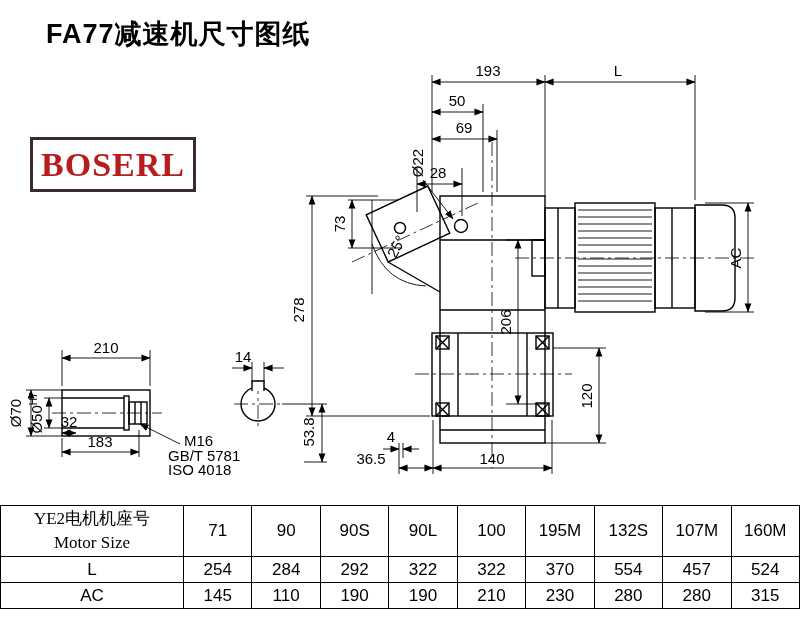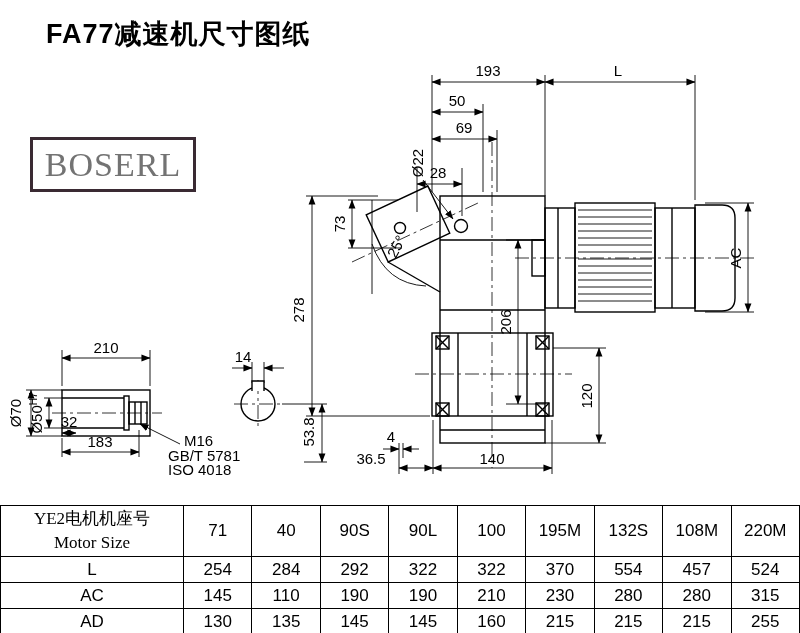--- a/index.html
+++ b/index.html
@@ -1,21 +1,21 @@
 <!DOCTYPE html>
 <html><head>
 <meta charset="utf-8">
 <style>
   html,body{margin:0;padding:0;background:#fff;}
   .stage{position:relative;width:800px;height:633px;background:#fff;overflow:hidden;
          font-family:"Liberation Sans",sans-serif;color:#000;}
   .title{position:absolute;left:46px;top:16px;font-size:27px;font-weight:bold;letter-spacing:1px;}
   .logo{position:absolute;left:30px;top:137px;width:160px;height:49px;border:3px solid #3a2a33;
         display:flex;align-items:center;justify-content:center;background:#fff;}
-  .logo span{font-family:"Liberation Serif",serif;font-size:34px;font-weight:normal;color:#737373;letter-spacing:1px;}
+  .logo span{font-family:"Liberation Serif",serif;font-size:34px;font-weight:bold;color:#b91c1c;letter-spacing:1px;}
   svg.drawing{position:absolute;left:0;top:0;}
   svg text{font-family:"Liberation Sans",sans-serif;font-size:15px;fill:#000;stroke:none;}
   .thick{stroke:#000;stroke-width:1.4;fill:none;}
   .thin{stroke:#000;stroke-width:0.9;fill:none;}
   .cl{stroke:#000;stroke-width:0.8;fill:none;stroke-dasharray:14 4 3 4;}
   .dim{stroke:#000;stroke-width:0.9;fill:none;}
   table.spec{position:absolute;left:0;top:505px;width:800px;border-collapse:collapse;table-layout:fixed;}
   table.spec td{border:1px solid #000;text-align:center;vertical-align:middle;font-size:17px;padding:0;}
   table.spec tr.hdr td{height:50px;}
   table.spec tr.row td{height:25px;}
@@ -224,28 +224,28 @@
         <col>
         <col>
       </colgroup>
     <tbody>
         <tr class="hdr">
       <td class="c0">
         <div>YE2电机机座号</div>
         <div>Motor Size</div>
       </td>
       <td>71</td>
-      <td>40</td>
+      <td>90</td>
       <td>90S</td>
       <td>90L</td>
       <td>100</td>
       <td>195M</td>
       <td>132S</td>
-      <td>108M</td>
-      <td>220M</td>
+      <td>107M</td>
+      <td>160M</td>
     </tr>
     <tr class="row">
       <td>L</td>
       <td>254</td>
       <td>284</td>
       <td>292</td>
       <td>322</td>
       <td>322</td>
       <td>370</td>
       <td>554</td>
@@ -257,28 +257,16 @@
       <td>145</td>
       <td>110</td>
       <td>190</td>
       <td>190</td>
       <td>210</td>
       <td>230</td>
       <td>280</td>
       <td>280</td>
       <td>315</td>
     </tr>
-    <tr class="row">
-      <td>AD</td>
-      <td>130</td>
-      <td>135</td>
-      <td>145</td>
-      <td>145</td>
-      <td>160</td>
-      <td>215</td>
-      <td>215</td>
-      <td>215</td>
-      <td>255</td>
-    </tr>
   </tbody>
     </table>
 
 </div>
 
 </body></html>

